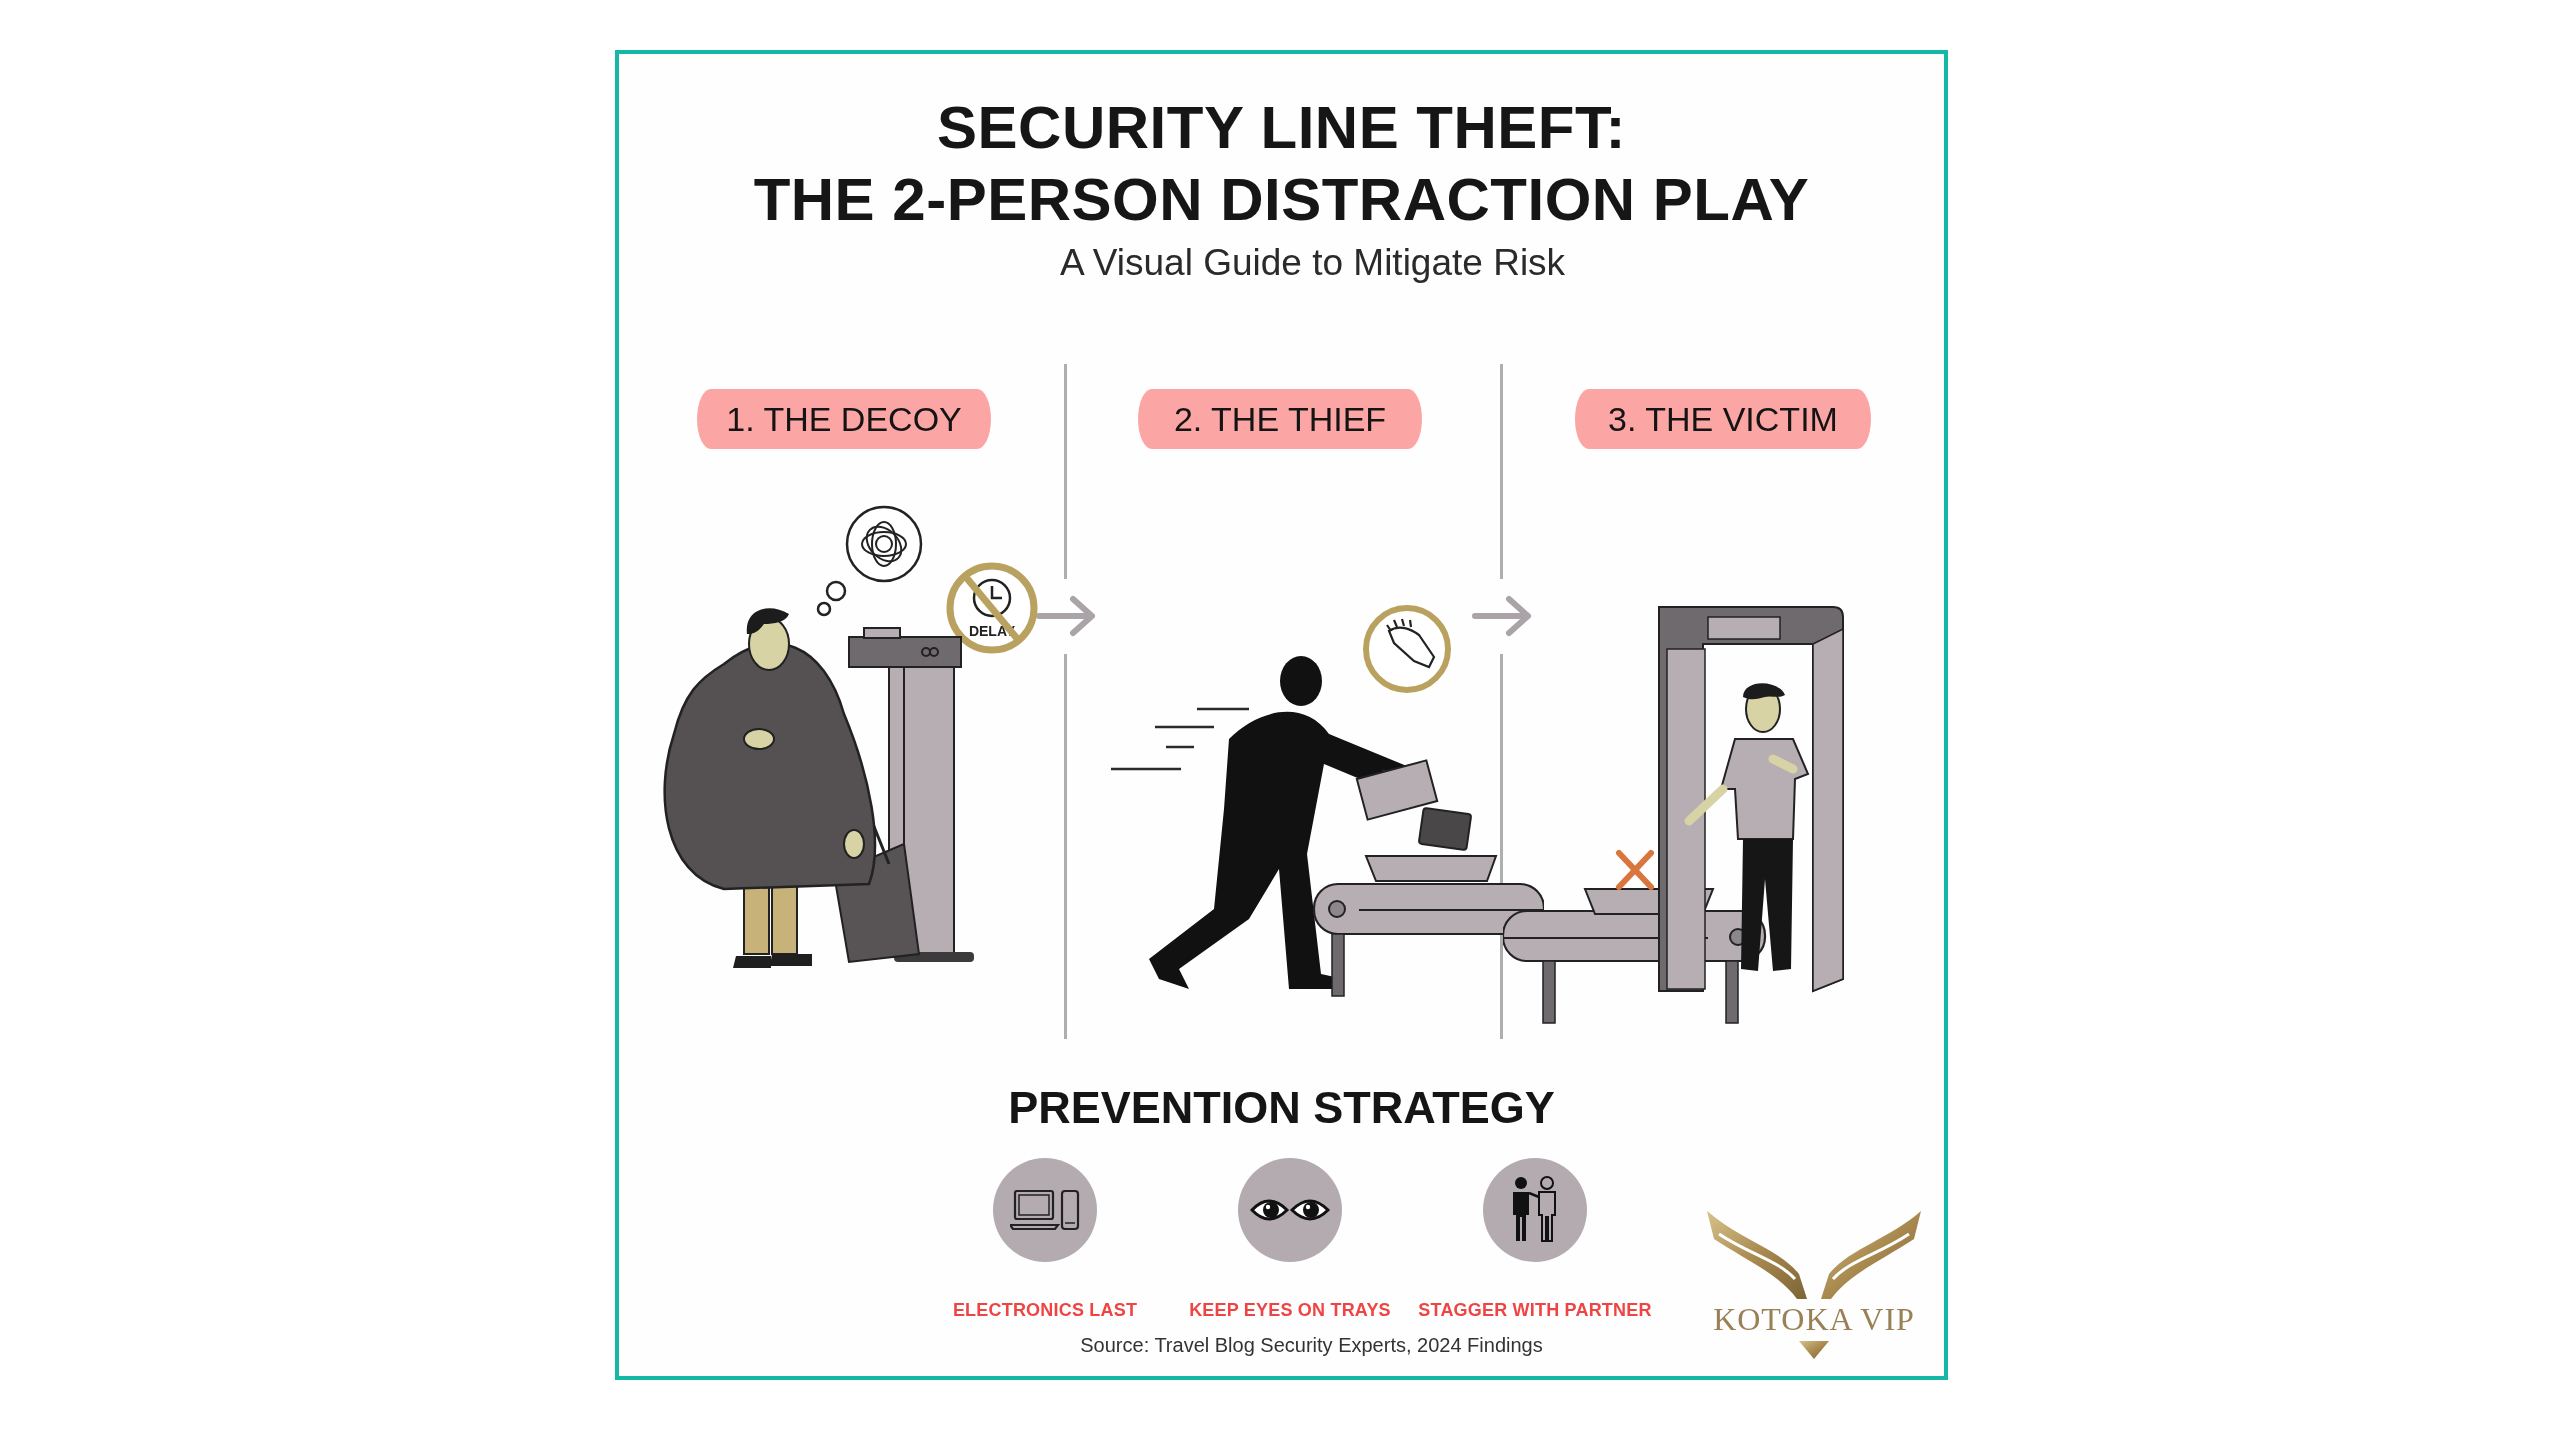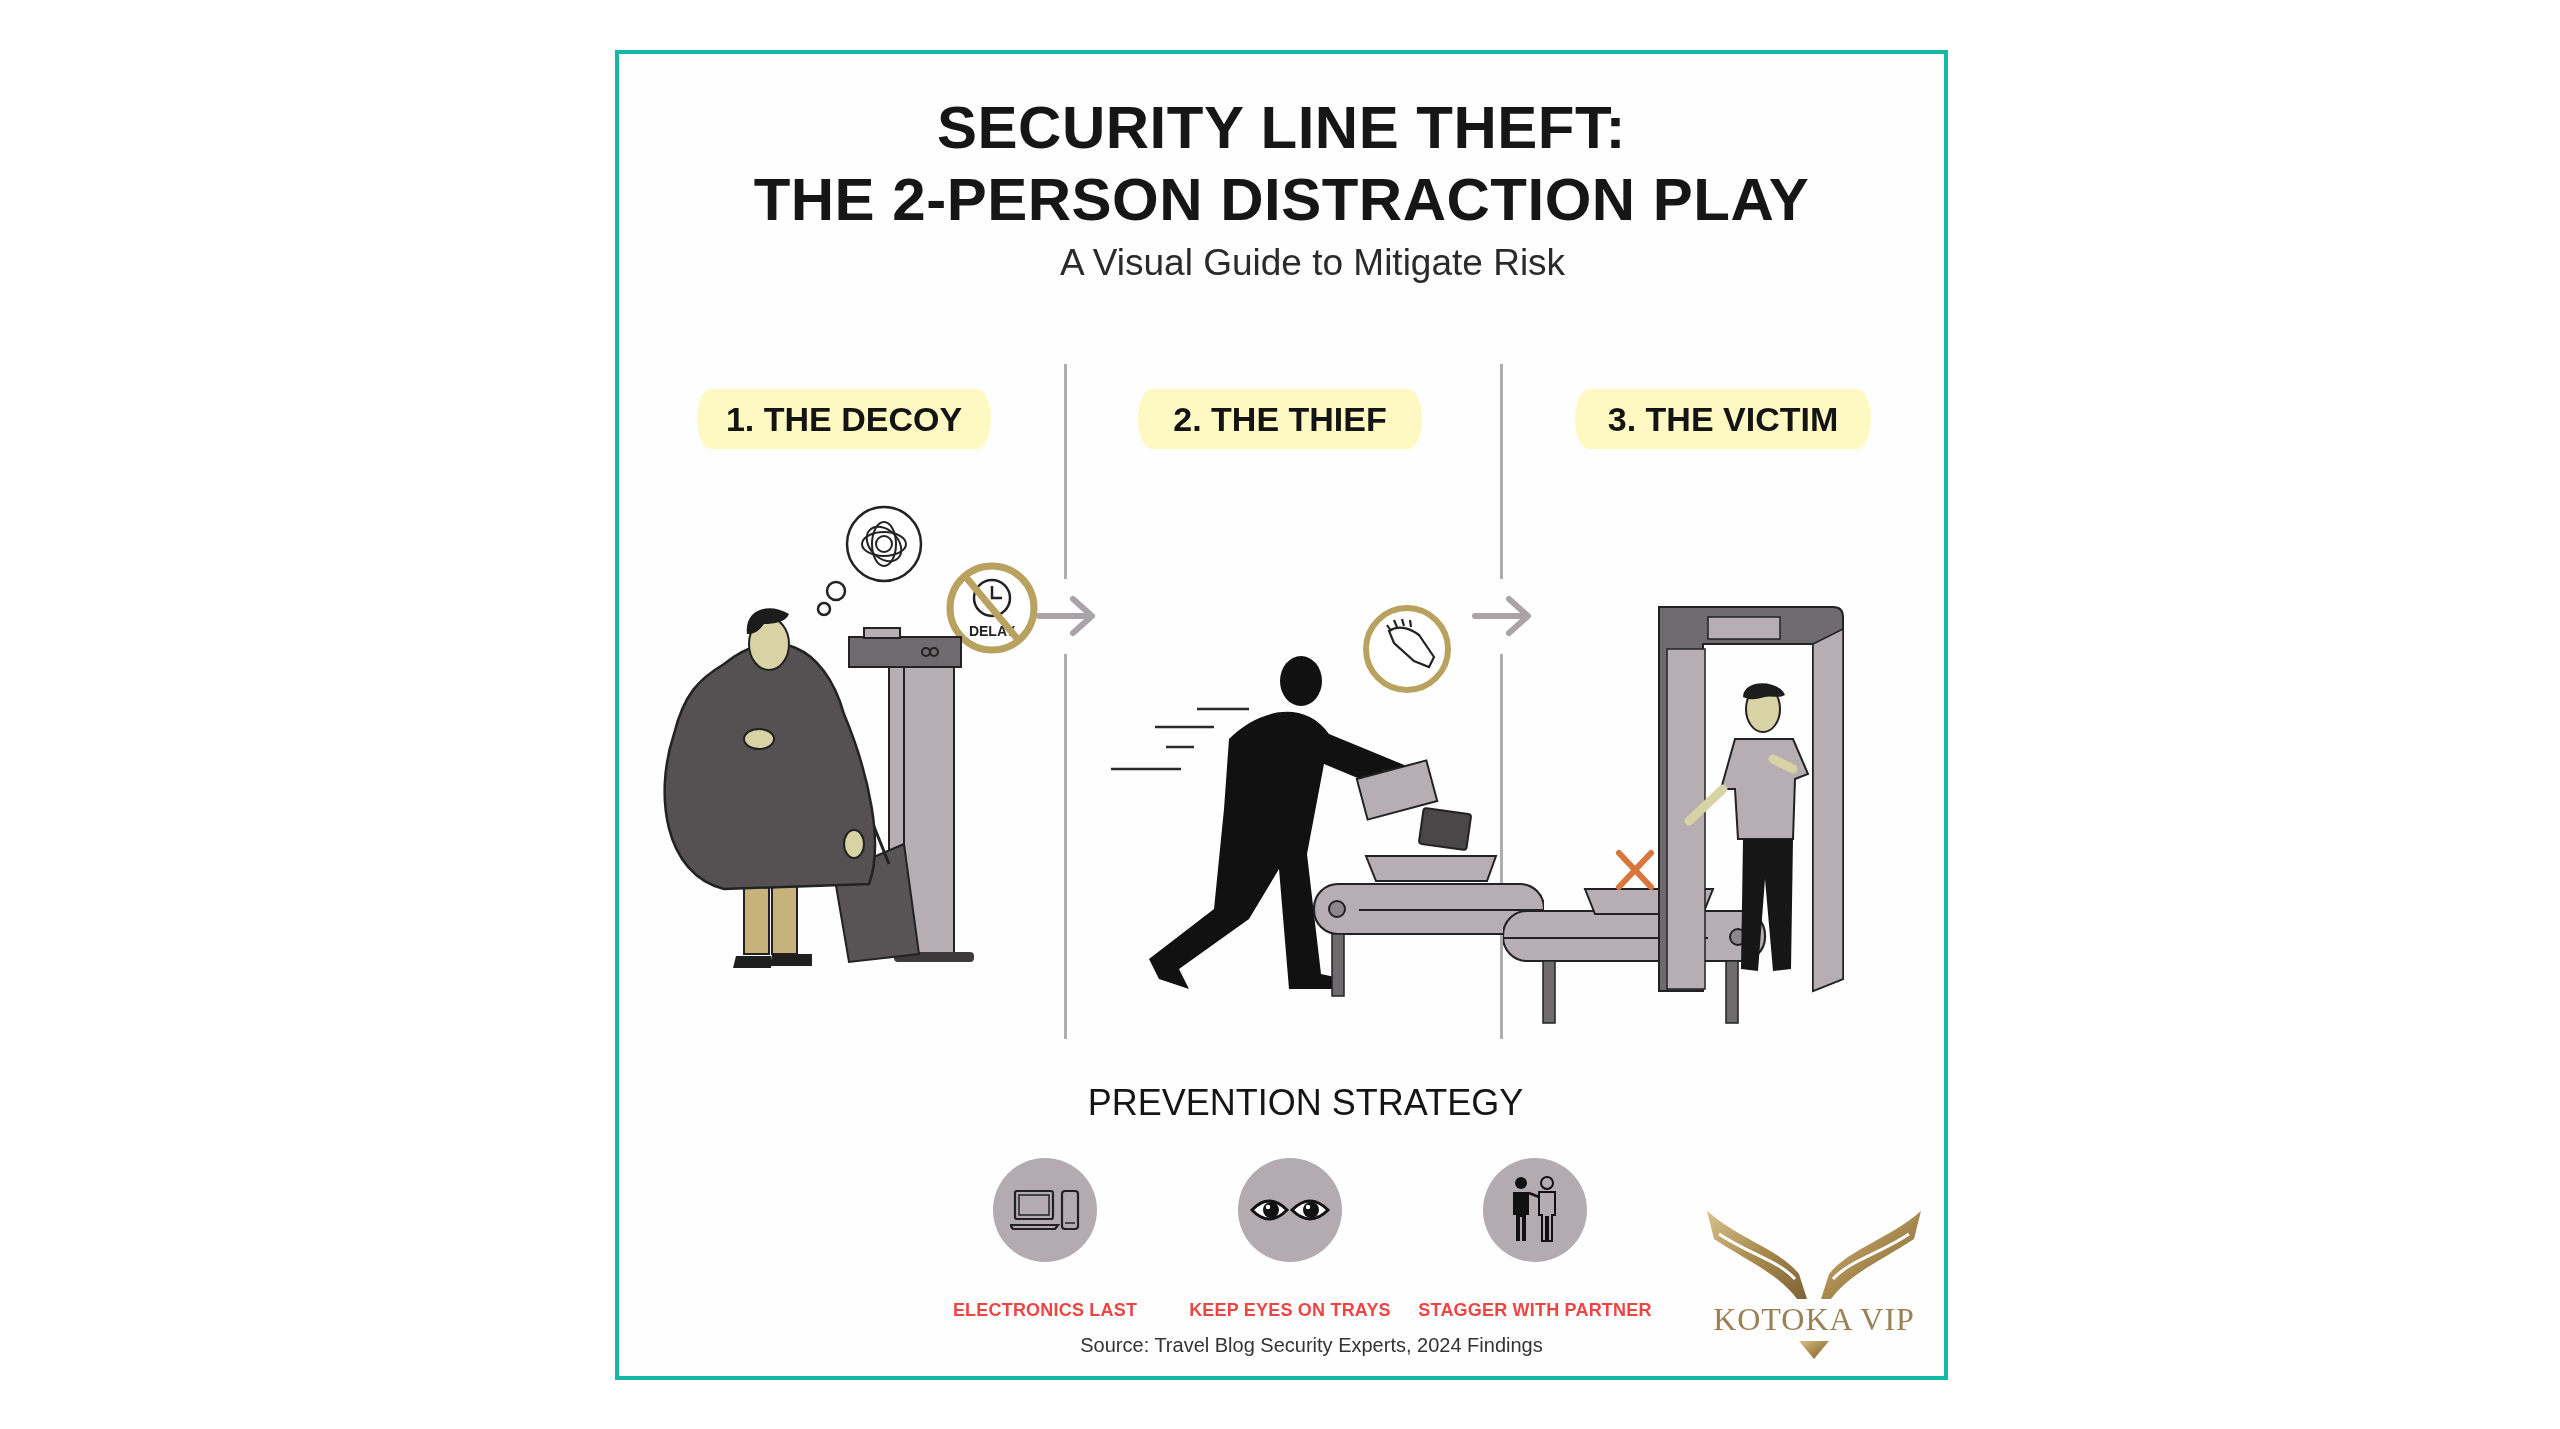--- a/index.html
+++ b/index.html
@@ -1,24 +1,24 @@
 <!DOCTYPE html>
 <html><head>
 <meta charset="utf-8">
 <style>
   html,body{margin:0;padding:0;}
   body{width:2560px;height:1429px;background:#ffffff;position:relative;overflow:hidden;font-family:"Liberation Sans","DejaVu Sans",sans-serif;color:#1a1a1a;}
   .card{position:absolute;left:615px;top:50px;width:1325px;height:1322px;border:4px solid #14b8a6;background:#fefefe;}
   .abs{position:absolute;}
   .title{position:absolute;left:0;width:100%;text-align:center;font-weight:700;font-size:60px;letter-spacing:0.5px;color:#161616;line-height:72px;}
   .subtitle{position:absolute;left:0;width:100%;text-align:center;font-size:37px;color:#2a2a2a;}
-  .pill{position:absolute;height:60px;background:#fef9c3;border-radius:14px/30px;display:flex;align-items:center;justify-content:center;font-weight:700;font-size:34px;color:#141414;}
+  .pill{position:absolute;height:60px;background:#fca5a5;border-radius:14px/30px;display:flex;align-items:center;justify-content:center;font-weight:400;font-size:34px;color:#141414;}
   .divider{position:absolute;width:3px;background:#aeaeae;}
   .arrow{position:absolute;width:64px;height:50px;}
-  .section-title{position:absolute;left:0;width:100%;text-align:center;font-weight:400;font-size:36px;color:#151515;margin-left:24px;}
+  .section-title{position:absolute;left:0;width:100%;text-align:center;font-weight:700;font-size:45px;color:#151515;}
   .tip{position:absolute;width:260px;text-align:center;}
   .tip-circle{width:104px;height:104px;border-radius:50%;background:#b3abaf;margin:0 auto;display:flex;align-items:center;justify-content:center;}
   .tip-label{margin-top:38px;font-weight:700;font-size:18px;color:#ef4444;letter-spacing:0.2px;white-space:nowrap;}
   .source{position:absolute;left:0;width:100%;text-align:center;font-size:20px;color:#333;}
   .logo{position:absolute;}
   .logo-text{position:absolute;left:0;width:100%;text-align:center;font-family:"Liberation Serif","DejaVu Serif",serif;font-size:32px;color:#9a8155;letter-spacing:1px;}
   svg{display:block;}
 </style>
 </head>
 <body>

